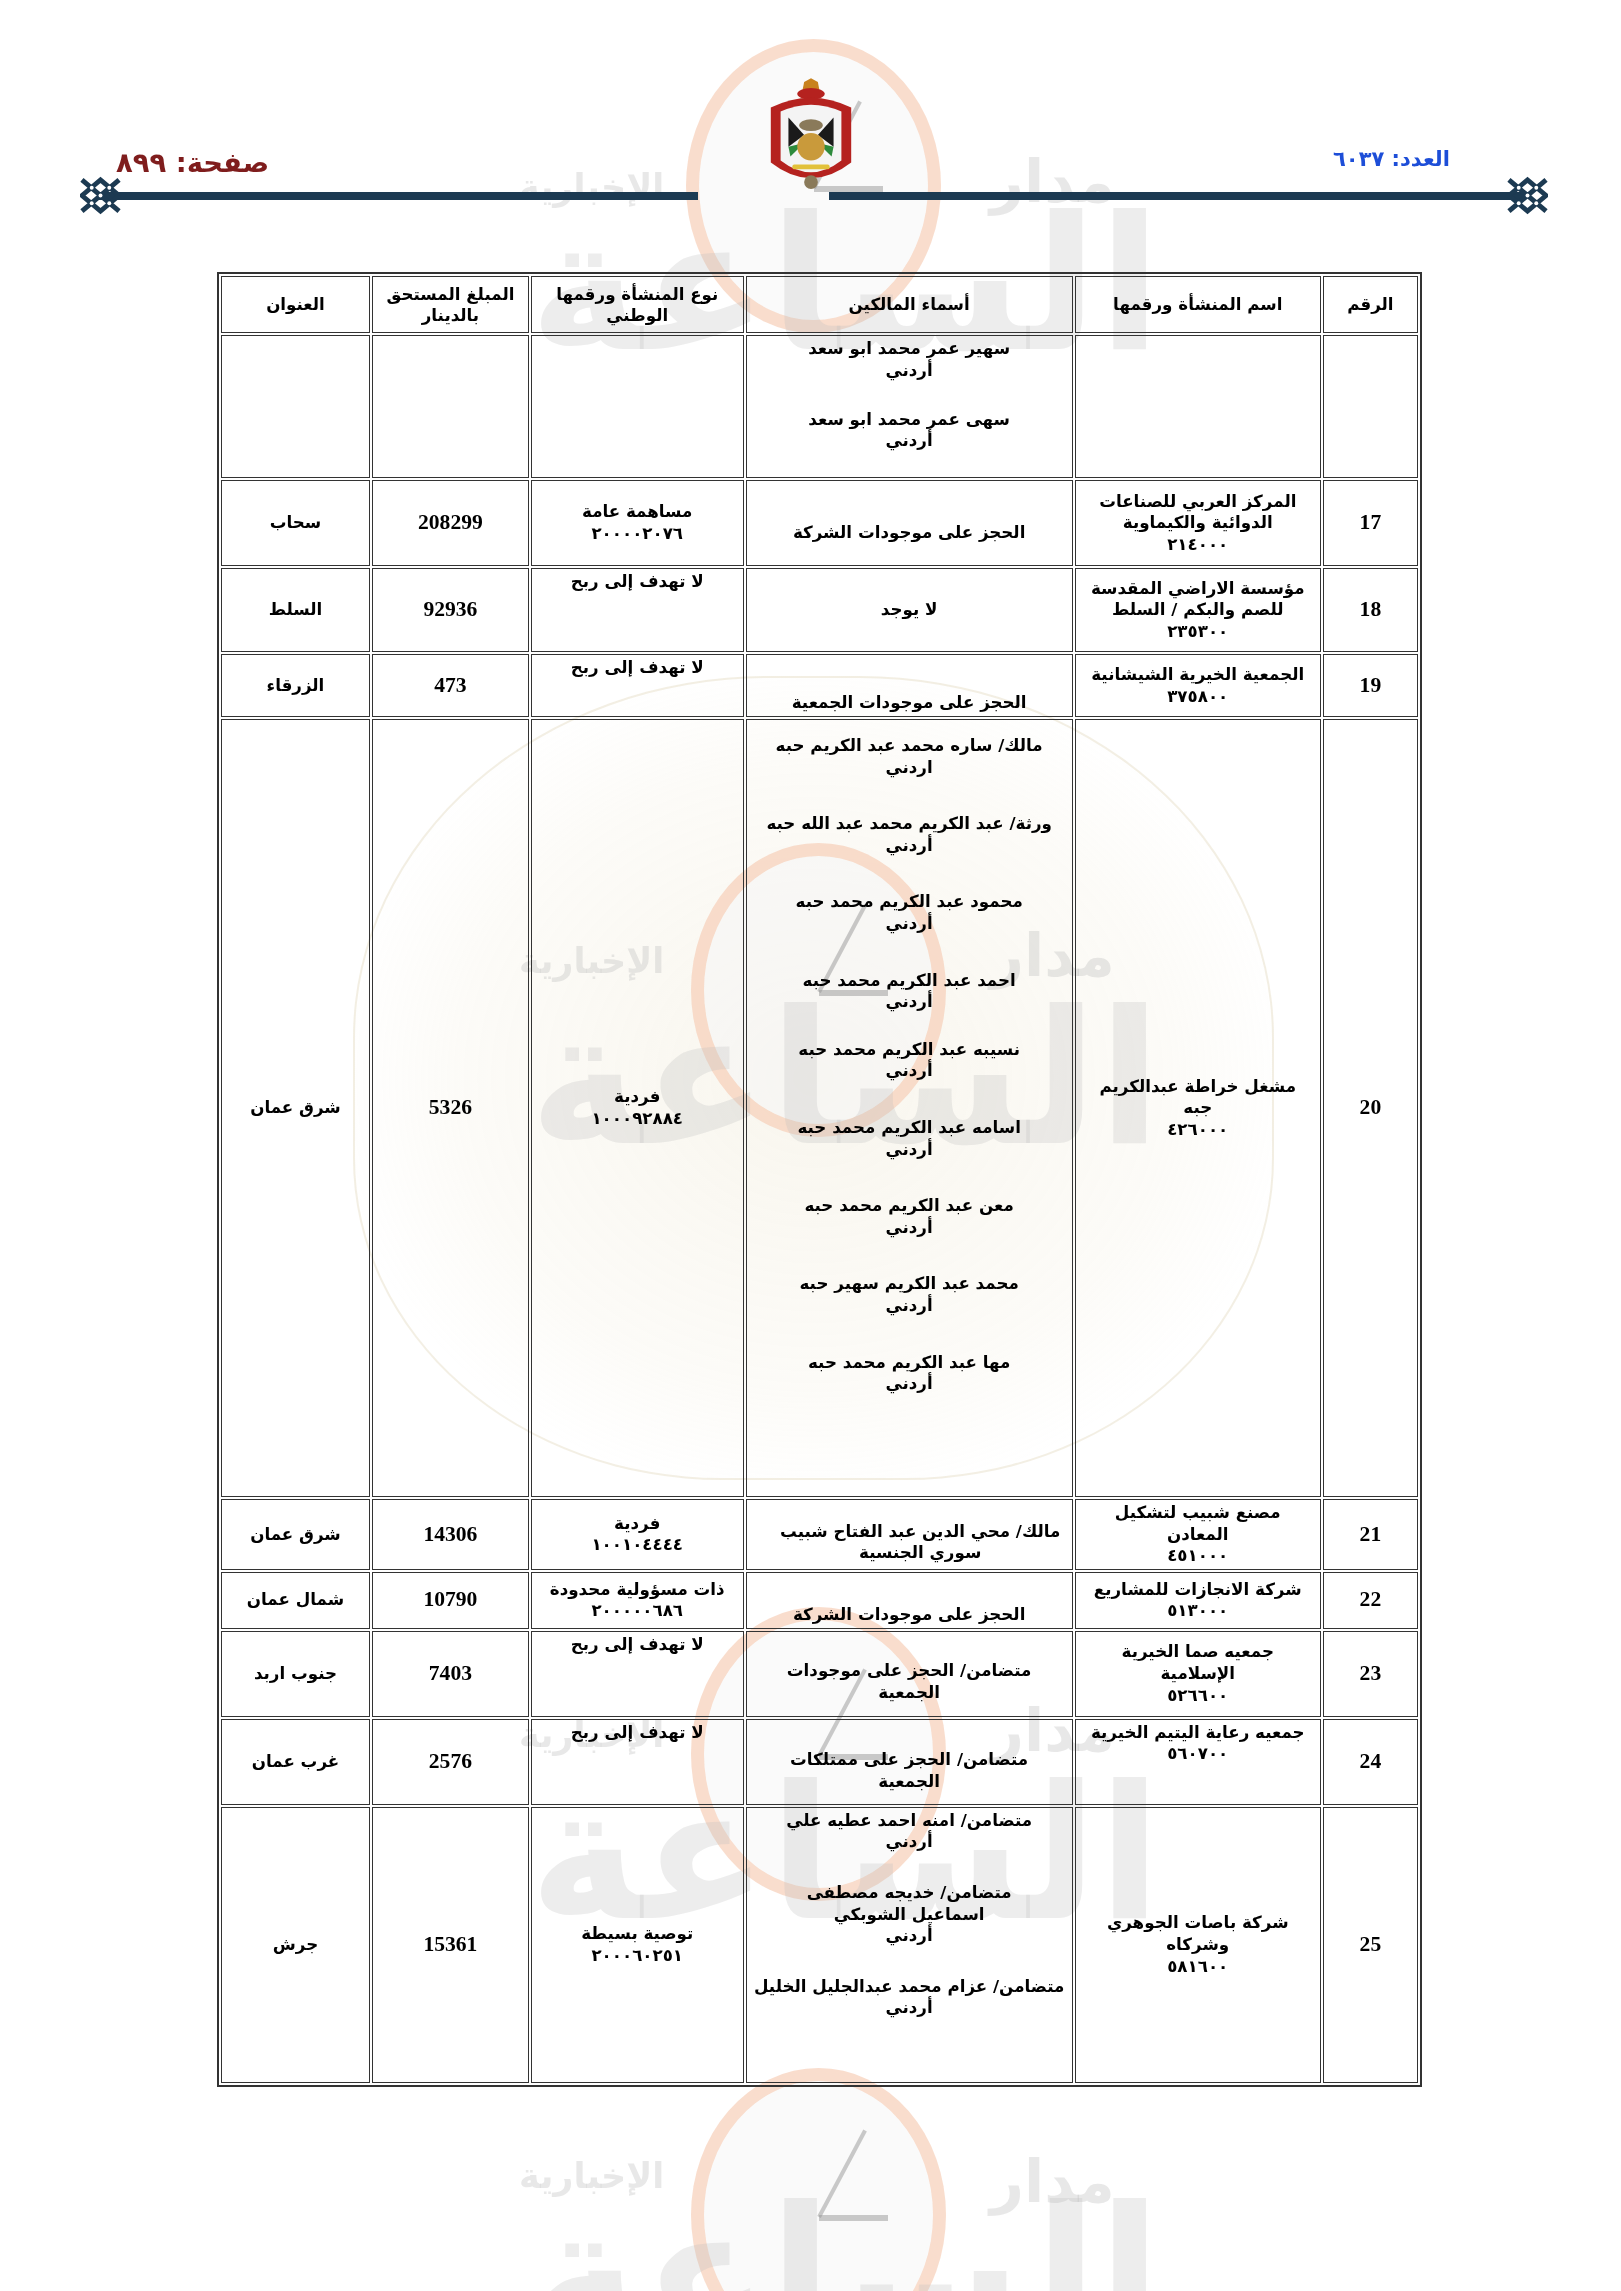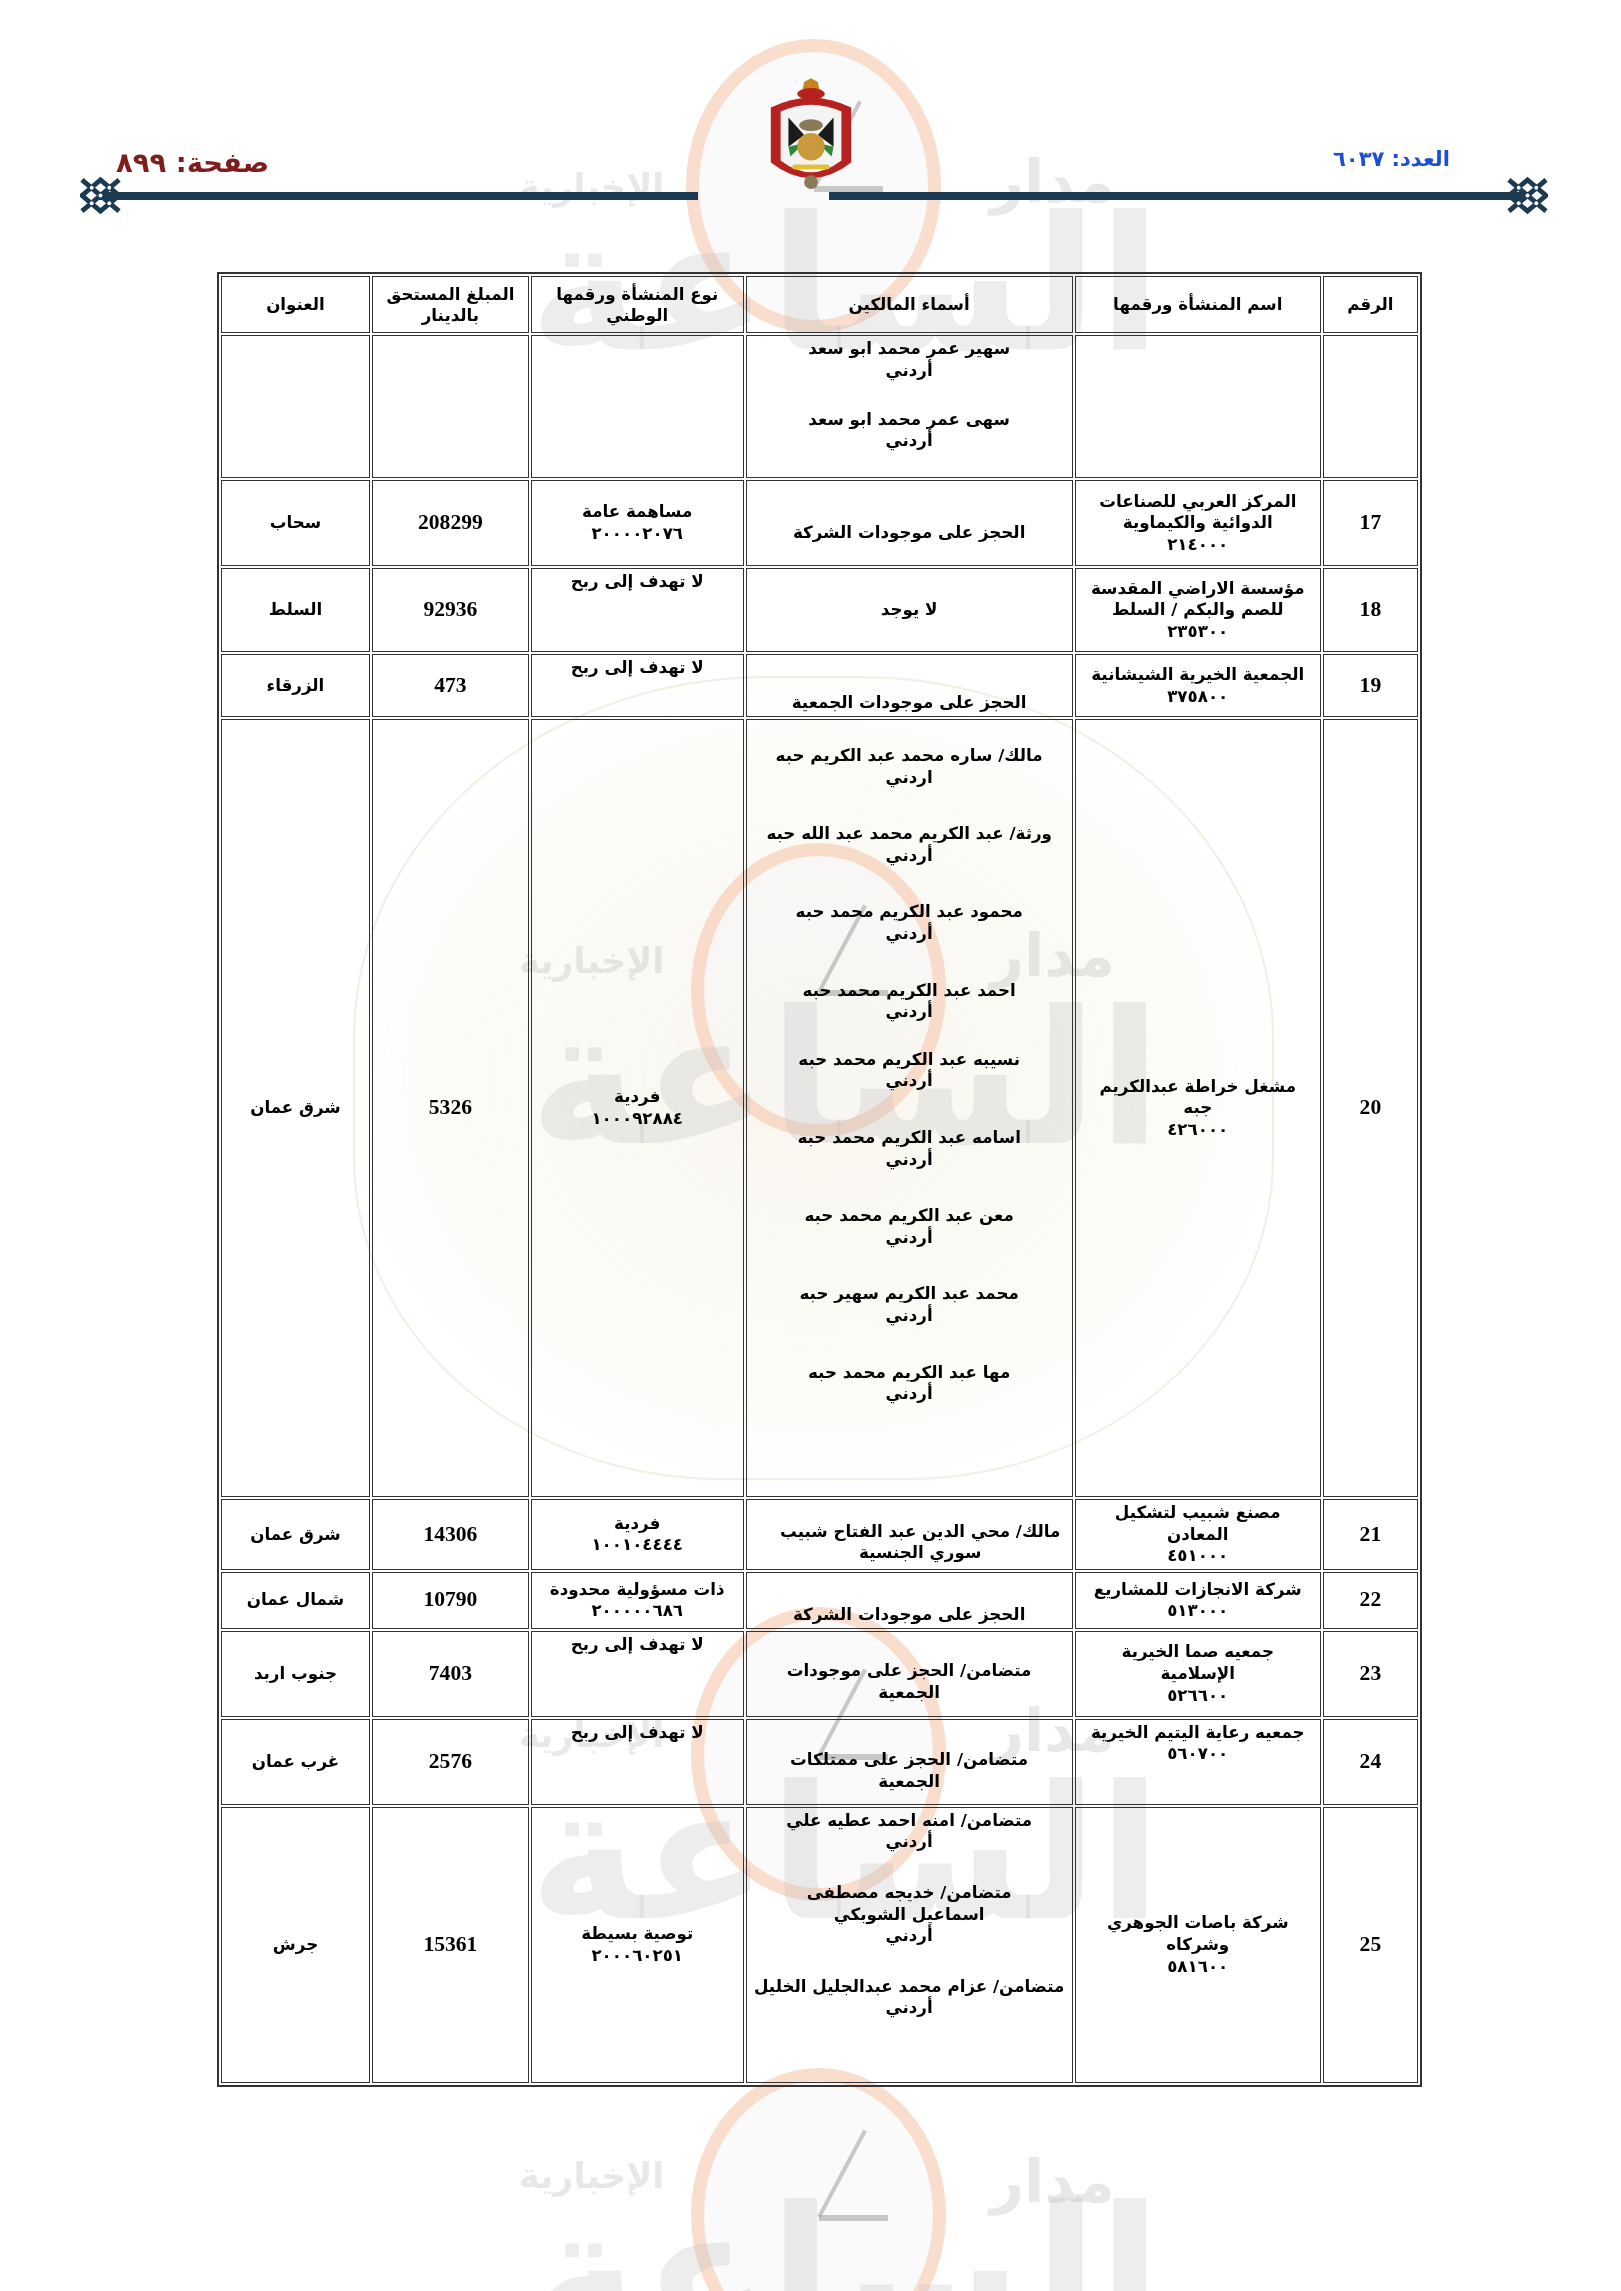--- a/index.html
+++ b/index.html
@@ -223,21 +223,21 @@
         <td>الزرقاء</td>
       </tr>
 
       <tr style="height:778px;">
         <td class="num">20</td>
         <td>
           <div>مشغل خراطة عبدالكريم</div>
           <div>جبه</div>
           <div>٤٢٦٠٠٠</div>
         </td>
-        <td style="padding-top:25px; padding-bottom:5.9px; vertical-align:top;">
+        <td style="padding-top:15px; padding-bottom:5.9px; vertical-align:top;">
           <div class="owner-block" style="margin-bottom:35px;">
             <div>مالك/ ساره محمد عبد الكريم حبه</div>
             <div>اردني</div>
           </div>
           <div class="owner-block" style="margin-bottom:35px;">
             <div>ورثة/ عبد الكريم محمد عبد الله حبه</div>
             <div>أردني</div>
           </div>
           <div class="owner-block" style="margin-bottom:35px;">
             <div>محمود عبد الكريم محمد حبه</div>

